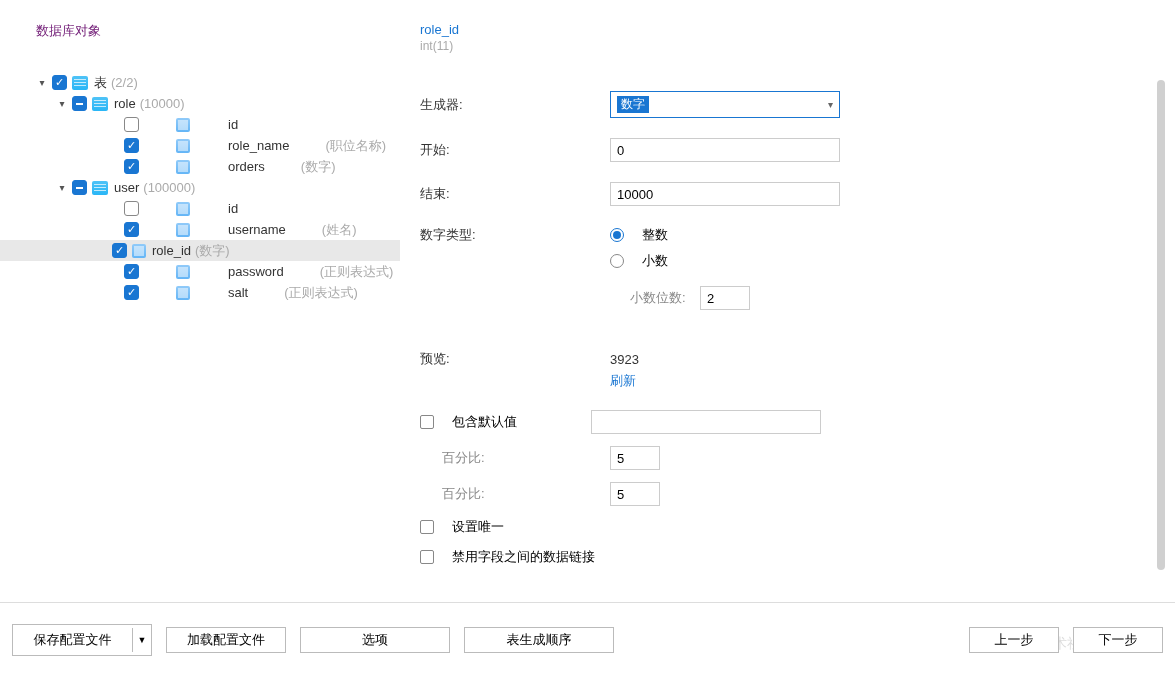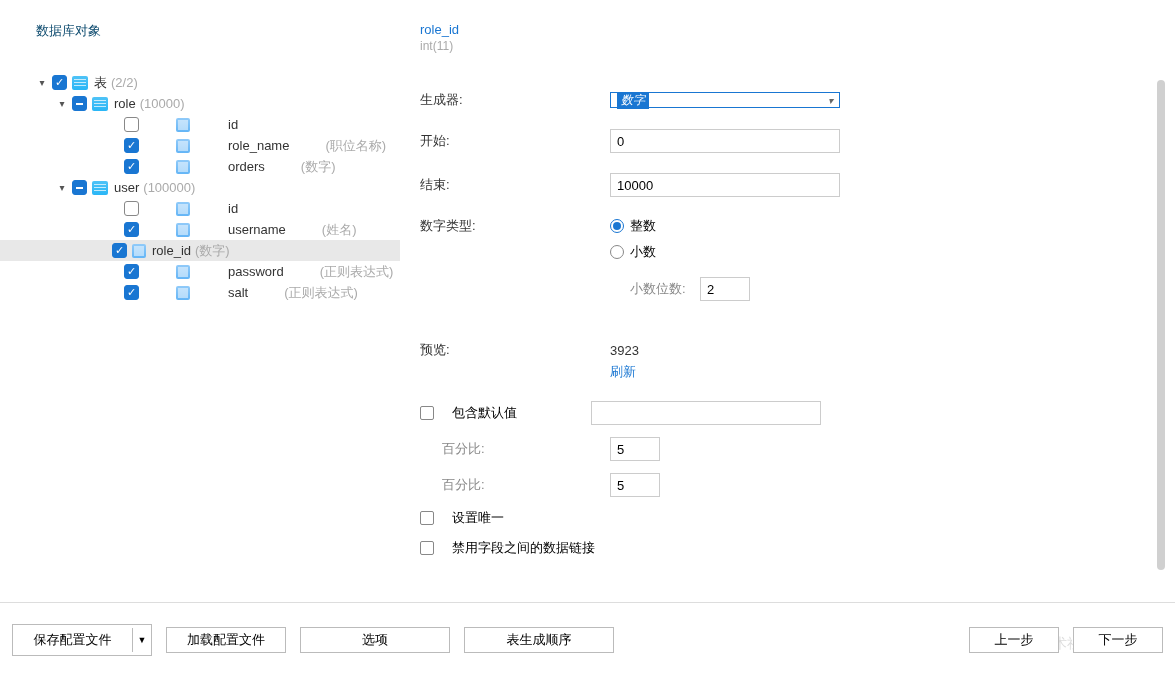--- a/index.html
+++ b/index.html
@@ -1,19 +1,19 @@
 <!DOCTYPE html>
 <html><head>
   <meta charset="utf-8">
   <style>
     * { box-sizing: border-box; margin: 0; padding: 0; font-family: "Microsoft YaHei", -apple-system, sans-serif; font-size: 13px; }
     body { background: #fff; width: 1175px; height: 677px; overflow: hidden; display: flex; flex-direction: column; }
     .main { flex: 1; display: flex; overflow: hidden; }
     .left-panel { width: 400px; padding: 22px 0 0 0; overflow-y: auto; }
-    .left-title { color: #0c4a6e; padding: 0 0 0 36px; margin-bottom: 32px; }
+    .left-title { color: #701a75; padding: 0 0 0 36px; margin-bottom: 32px; }
     .tree { padding-left: 36px; }
     .tree-row { display: flex; align-items: center; height: 21px; padding: 1px 0; cursor: pointer; }
     .tree-row.selected { background: #e8e8e8; }
     .toggle { width: 12px; height: 12px; display: inline-flex; align-items: center; justify-content: center; margin-right: 4px; color: #555; font-size: 10px; }
     .checkbox { width: 15px; height: 15px; border: 1px solid #888; border-radius: 3px; margin-right: 5px; display: inline-flex; align-items: center; justify-content: center; background: #fff; flex-shrink: 0; }
     .checkbox.checked { background: #1976d2; border-color: #1976d2; color: #fff; }
     .checkbox.indeterminate { background: #1976d2; border-color: #1976d2; }
     .checkbox.indeterminate::after { content: ""; width: 7px; height: 2px; background: #fff; }
     .checkbox.checked::after { content: "✓"; font-size: 11px; }
     .node-icon { width: 16px; height: 14px; margin-right: 6px; flex-shrink: 0; }
@@ -26,27 +26,27 @@
     .indent-1 { padding-left: 20px; }
     .indent-2 { padding-left: 40px; gap: 32px; }
     .selected-full { margin-left: -36px; padding-left: 96px; }
     
     .right-panel { flex: 1; padding: 22px 20px 0 20px; overflow-y: auto; position: relative; }
     .field-title { color: #1976d2; margin-bottom: 2px; }
     .field-type { color: #aaa; font-size: 12px; margin-bottom: 38px; }
     .form-row { display: flex; align-items: center; margin-bottom: 20px; }
     .form-label { width: 190px; color: #333; }
     .form-label.indent { padding-left: 22px; color: #888; }
-    .select-field { width: 230px; height: 16px; border: 1px solid #1976d2; background: #fff; display: flex; align-items: center; padding: 0 6px; position: relative; font-style: italic; }
+    .select-field { width: 230px; height: 27px; border: 1px solid #1976d2; background: #fff; display: flex; align-items: center; padding: 0 6px; position: relative; }
     .select-value { background: #1976d2; color: #fff; padding: 0 4px; font-size: 12px; }
     .select-arrow { position: absolute; right: 6px; color: #666; font-size: 10px; }
     .text-input { width: 230px; height: 24px; border: 1px solid #ccc; padding: 0 6px; font-size: 13px; outline: none; }
     .text-input.small { width: 50px; margin-left: 10px; }
     .radio-group { display: flex; flex-direction: column; gap: 8px; }
-    .radio-item { display: flex; align-items: center; gap: 6px; }
+    .radio-item { display: flex; align-items: center; gap: 18px; }
     .radio { width: 14px; height: 14px; border: 1px solid #888; border-radius: 50%; display: inline-flex; align-items: center; justify-content: center; }
     .radio.checked { border-color: #1976d2; }
     .radio.checked::after { content: ""; width: 8px; height: 8px; background: #1976d2; border-radius: 50%; }
     .decimal-row { display: flex; align-items: center; margin-top: 8px; padding-left: 20px; }
     .decimal-label { color: #888; width: 60px; }
     .preview-val { color: #333; }
     .refresh-link { color: #1976d2; cursor: pointer; margin-top: 4px; margin-left: 190px; }
     .check-row { display: flex; align-items: center; margin-bottom: 12px; gap: 18px; }
     .check-row .text-input { margin-left: auto; margin-right: 130px; }
     .sq-check { width: 14px; height: 14px; border: 1px solid #888; border-radius: 2px; }

